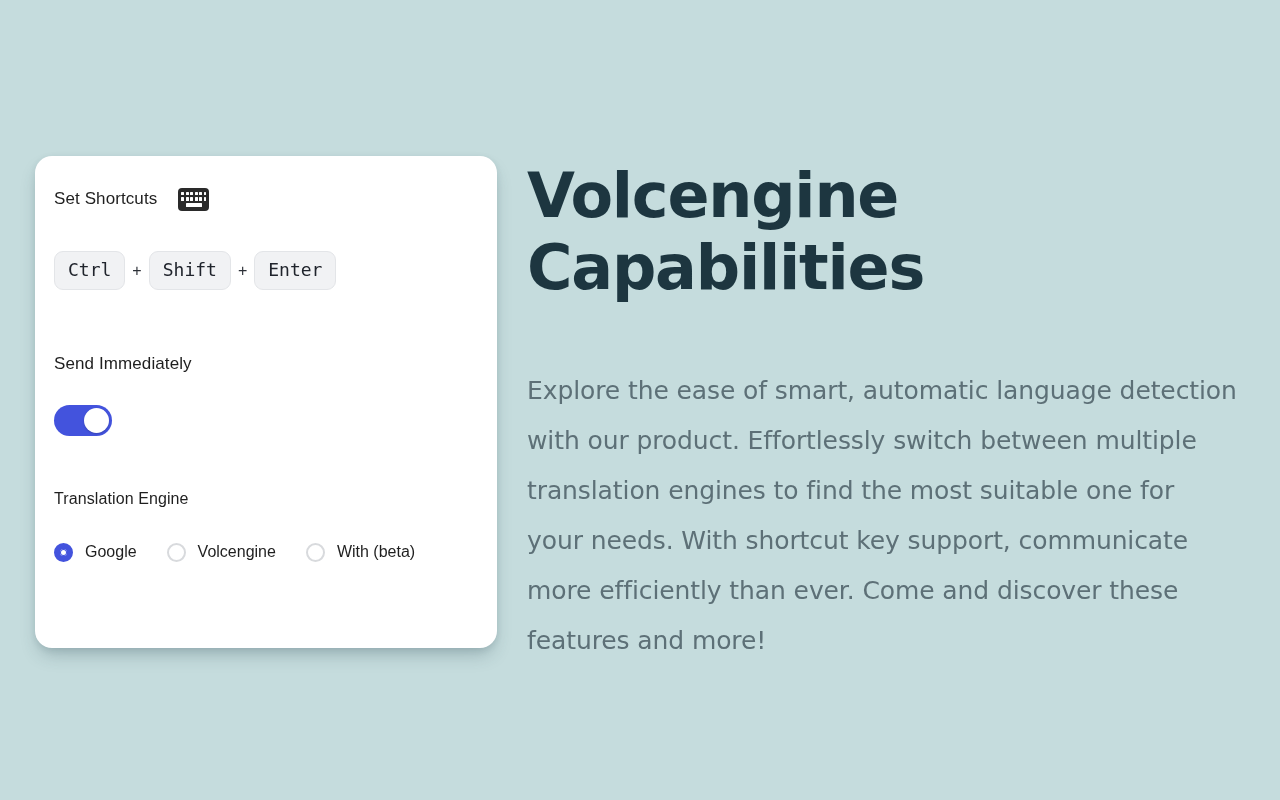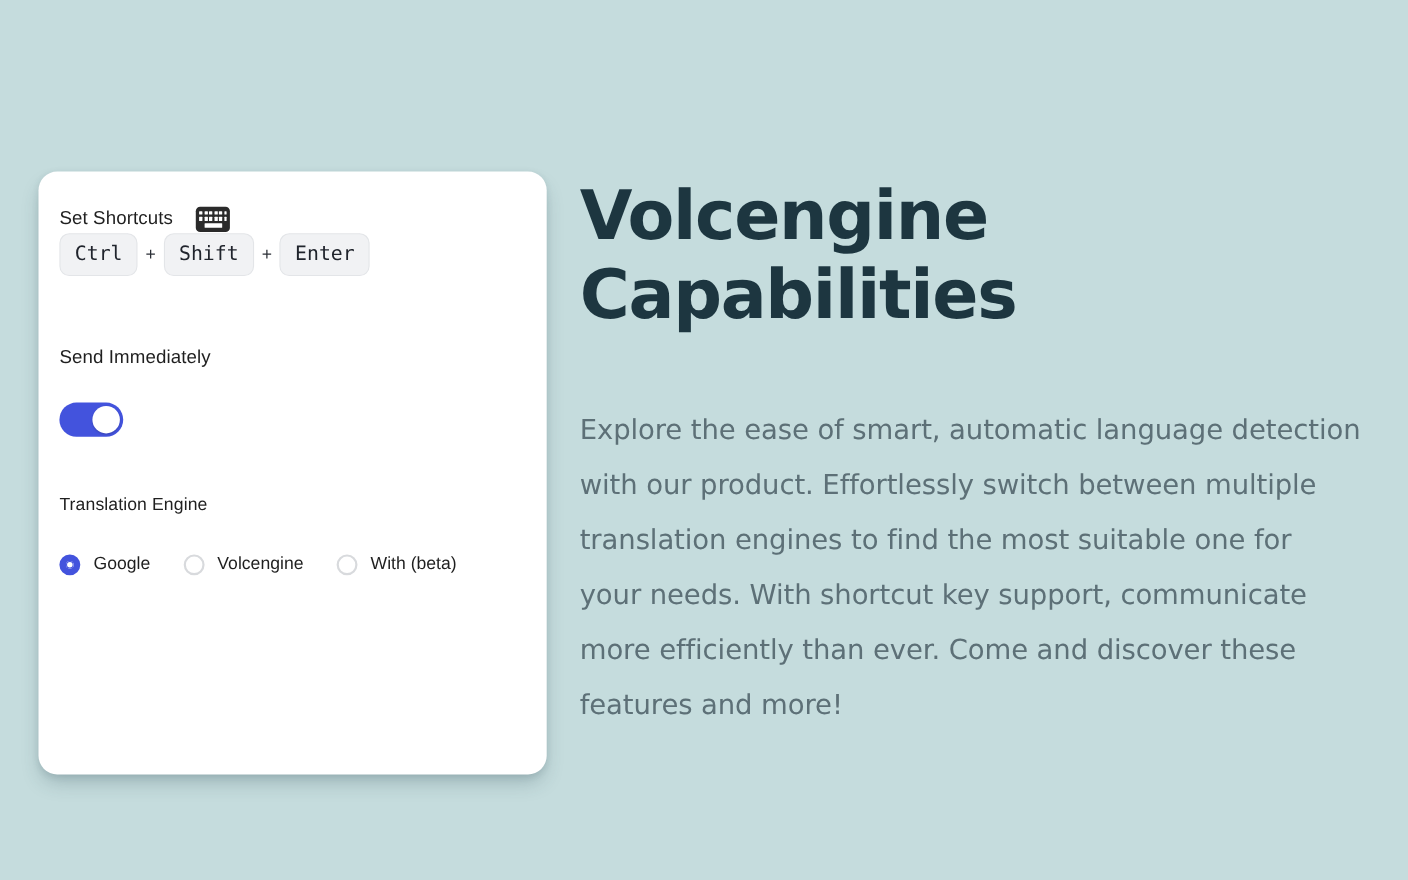--- a/index.html
+++ b/index.html
@@ -22,21 +22,21 @@
     height: 800px;
     background: #c5dcdd;
   }
 
   
   .settings-card {
     position: absolute;
     left: 35px;
     top: 156px;
     width: 462px;
-    height: 548px;
+    height: 492px;
     background: #ffffff;
     border-radius: 17px;
     box-shadow: 0 10px 18px -4px rgba(40, 70, 78, 0.28),
                 0 2px 6px rgba(40, 70, 78, 0.10);
     box-sizing: border-box;
     padding: 30px 0 0 0;
   }
 
   .card-inner {
     padding: 0 18px 0 19px;
@@ -89,20 +89,21 @@
     height: 3.6px;
     background: #ffffff;
     border-radius: 0.5px;
     margin-bottom: 0.5px;
   }
 
   
   .keys-row {
     display: flex;
     align-items: center;
+    margin-top: 39px;
   }
   .key-chip {
     background: #f1f2f4;
     border: 1px solid #e3e5e8;
     border-radius: 9px;
     padding: 8px 13px 9px 13px;
     font-family: "DejaVu Sans Mono", "Liberation Mono", monospace;
     font-size: 18px;
     line-height: 20px;
     color: #20242c;

